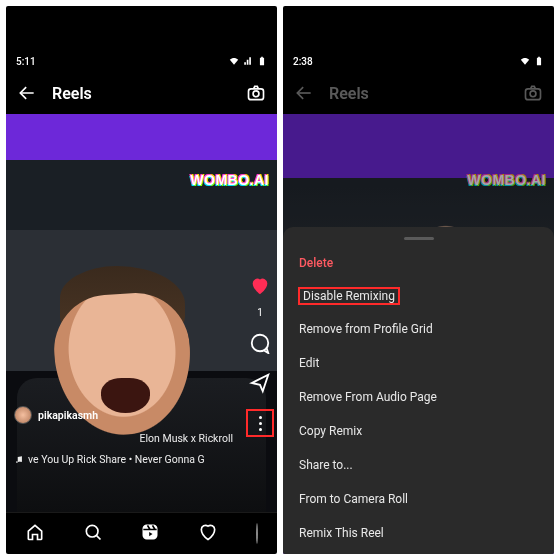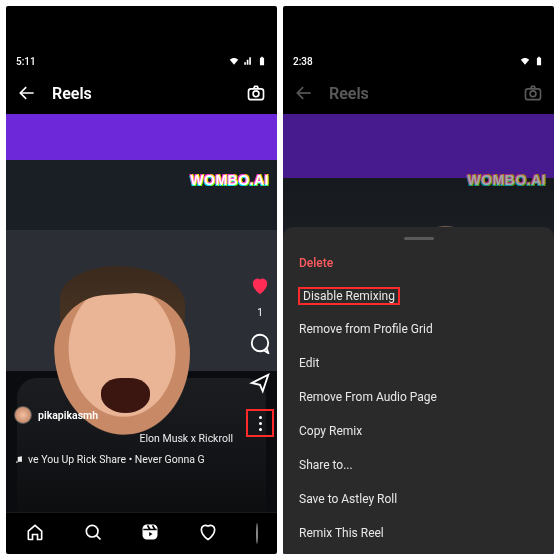--- a/index.html
+++ b/index.html
@@ -295,17 +295,17 @@
       <div class="handle"></div>
       <div class="item danger">Delete</div>
       <div class="item hlrow">
         <span class="hl">Disable Remixing</span>
       </div>
       <div class="item">Remove from Profile Grid</div>
       <div class="item">Edit</div>
       <div class="item">Remove From Audio Page</div>
       <div class="item">Copy Remix</div>
       <div class="item">Share to...</div>
-      <div class="item">Save to Astley Roll</div>
+      <div class="item">From to Camera Roll</div>
       <div class="item">Remix This Reel</div>
     </div>
   </div>
 </div>
 
 </body></html>

